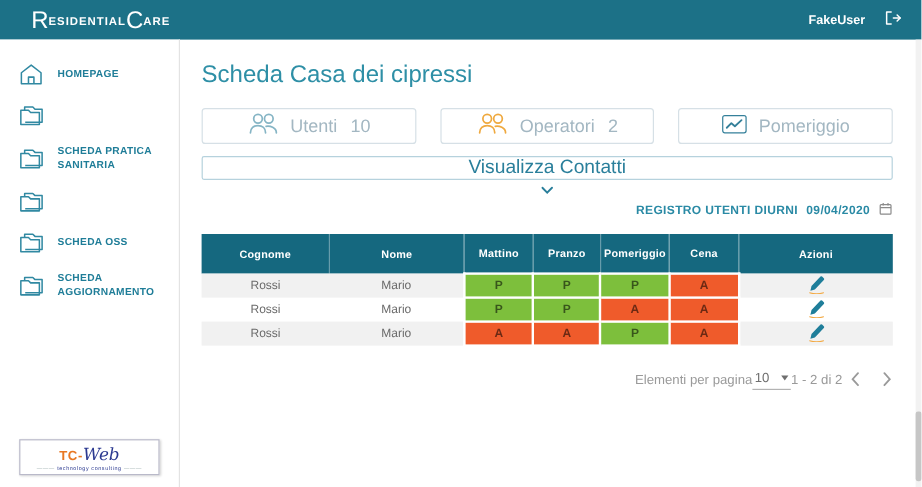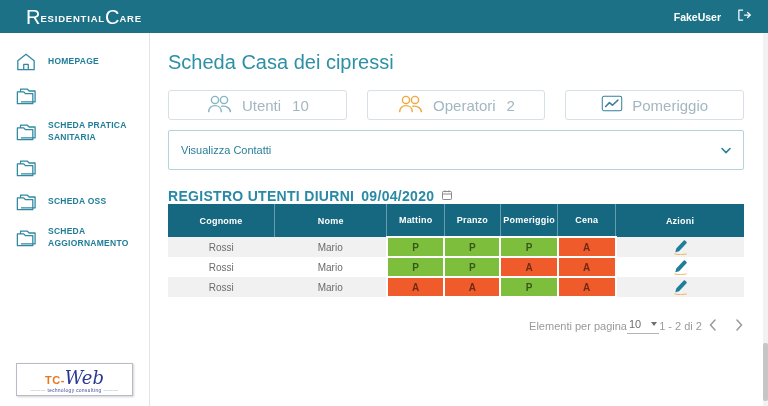--- a/index.html
+++ b/index.html
@@ -23,41 +23,41 @@
              display:flex; flex-direction:column; justify-content:space-between;
              padding:12px 0 10px 0; background:#fff; }
   .side-item { display:flex; align-items:center; gap:11px; padding:7px 8px 7px 15px; cursor:pointer; }
   .side-icon { flex:0 0 22px; color:#3189a2; }
   .side-icon svg { width:22px; height:20px; display:block; }
   .side-label { font-size:8.5px; font-weight:700; color:#1f7d98; letter-spacing:.25px; line-height:1.4; }
 
   .tcweb { margin:0 auto; border:1px solid #b9b9c9; box-shadow:1px 1px 2px rgba(0,0,0,.18);
            padding:3px 12px 2px; text-align:center; background:#fff; }
   .tcweb .tc { color:#e87722; font-weight:700; font-size:11px; letter-spacing:.5px; }
-  .tcweb .web { color:#2b3990; font-family:"DejaVu Serif", serif; font-style:italic; font-size:18px; }
+  .tcweb .web { color:#2b3990; font-family:"DejaVu Serif", serif; font-style:italic; font-size:14px; }
   .tcweb .tagline { font-size:4.5px; color:#2b3990; letter-spacing:.5px; }
   .tcweb .tagline::before, .tcweb .tagline::after { content:"———"; color:#9aa; margin:0 2px; }
 
   
   .content { flex:1; padding:18px 24px 0 18px; min-width:0; }
   .page-title { color:#2e8fa6; font-size:20px; font-weight:400; margin-bottom:16px; }
 
   .tab-row { display:flex; gap:20px; margin-bottom:10px; }
   .tab-btn { flex:1; height:30px; background:#fff; border:1px solid #d6e0e6; border-radius:3px;
              display:flex; align-items:center; justify-content:center; gap:9px;
              font-size:15px; color:#a3b7c2; cursor:pointer; }
   .tab-btn .cnt { margin-left:2px; }
   .icon-users-teal { color:#86b5c5; } .icon-users-orange { color:#efa93f; } .icon-chart { color:#35809a; }
 
-  .dropdown { height:40px; border:1px solid #b6d2dd; border-radius:2px; display:flex;
+  .dropdown { height:20px; border:1px solid #b6d2dd; border-radius:2px; display:flex;
               align-items:center; justify-content:space-between; padding:0 12px;
-              color:#2a7f9b; font-size:11px; margin-bottom:18px; cursor:pointer; background:#fff; }
+              color:#2a7f9b; font-size:16px; margin-bottom:18px; cursor:pointer; background:#fff;flex-direction:column; }
 
   .registro { display:flex; align-items:center; gap:7px; color:#2a8aa5; font-weight:700;
-              font-size:14px; letter-spacing:.3px; margin-bottom:0; }
+              font-size:10px; letter-spacing:.3px; margin-bottom:12px;justify-content:flex-end; }
   .cal-btn { background:none; border:none; cursor:pointer; display:flex; align-items:center; }
 
   table { width:100%; border-collapse:collapse; table-layout:fixed; }
   col.c1{width:18.5%} col.c2{width:19.5%} col.c3{width:10%} col.c4{width:9.7%}
   col.c5{width:10%} col.c6{width:10%} col.c7{width:22.3%}
   thead th { background:#15687f; color:#fff; font-size:9px; font-weight:700; height:33px;
              text-align:center; border-right:1px solid rgba(255,255,255,.35); letter-spacing:.2px; }
   thead th:last-child { border-right:none; }
   tbody tr:nth-child(odd) { background:#f1f1f1; }
   tbody td { height:20px; text-align:center; font-size:10px; color:#6b6b6b; vertical-align:middle; }

